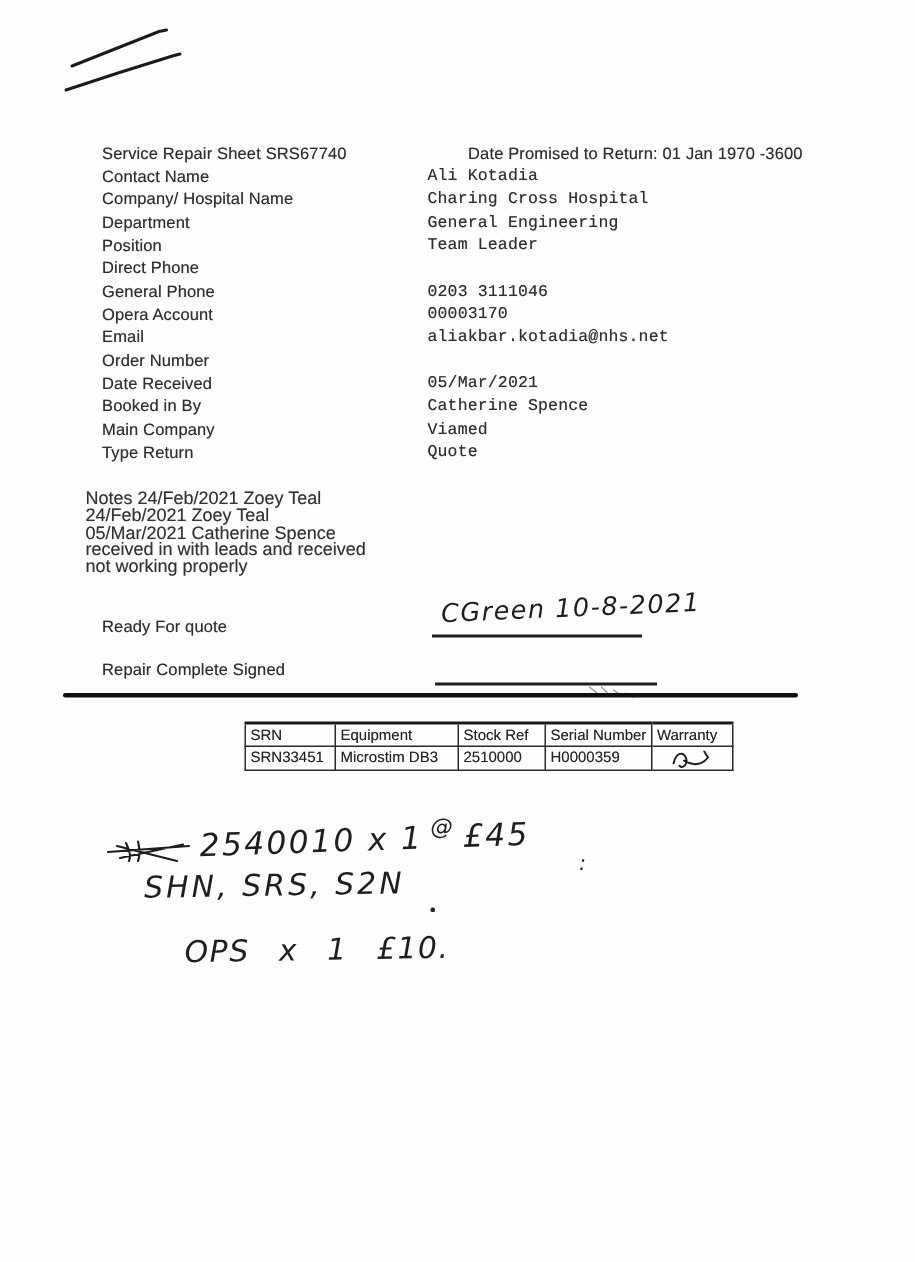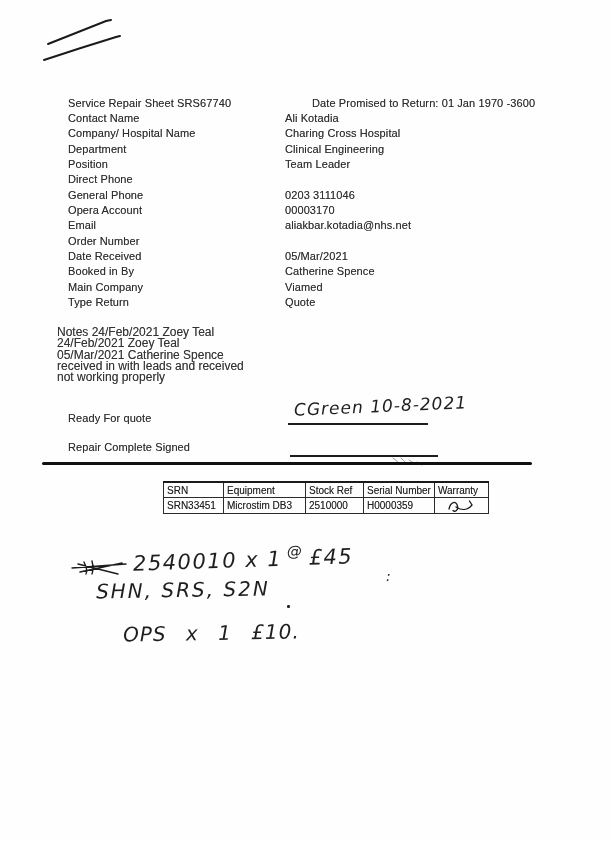--- a/index.html
+++ b/index.html
@@ -7,21 +7,21 @@
     position:relative;width:610px;height:841px;margin:0 auto;
     background:#fefefe;overflow:hidden;
     font-family:"Liberation Sans",sans-serif;color:#2d2d2d;
   }
   .printed{
     position:absolute;font-size:11px;color:#2e2e2e;white-space:nowrap;
     text-shadow:0 0 0.5px rgba(45,45,45,0.55);letter-spacing:0.1px;
   }
   .frow{position:absolute;left:0;width:498px;height:14px;}
   .flabel{position:absolute;left:68px;}
-  .fvalue{position:absolute;left:285px;}
+  .fvalue{position:absolute;left:285px;font-family:Liberation Mono, monospace;}
   .notes{
     position:absolute;left:57px;top:327px;font-size:12px;line-height:11.3px;
     color:#333;text-shadow:0 0 0.5px rgba(50,50,50,0.5);
   }
   .sig-line{position:absolute;height:1.6px;background:#1c1c1c;}
   .big-rule{position:absolute;left:42px;top:462px;width:490px;height:3px;background:#101010;border-radius:2px;}
   table.equip{
     position:absolute;left:163px;top:481px;border-collapse:collapse;
     font-size:10px;color:#222;table-layout:fixed;
   }
@@ -62,21 +62,21 @@
   <div class="frow" style="top:112px">
     <span class="printed flabel">Contact Name</span>
     <span class="printed fvalue">Ali Kotadia</span>
   </div>
   <div class="frow" style="top:127px">
     <span class="printed flabel">Company/ Hospital Name</span>
     <span class="printed fvalue">Charing Cross Hospital</span>
   </div>
   <div class="frow" style="top:143px">
     <span class="printed flabel">Department</span>
-    <span class="printed fvalue">Clinical Engineering</span>
+    <span class="printed fvalue">General Engineering</span>
   </div>
   <div class="frow" style="top:158px">
     <span class="printed flabel">Position</span>
     <span class="printed fvalue">Team Leader</span>
   </div>
   <div class="frow" style="top:173px">
     <span class="printed flabel">Direct Phone</span>
     <span class="printed fvalue"></span>
   </div>
   <div class="frow" style="top:189px">

